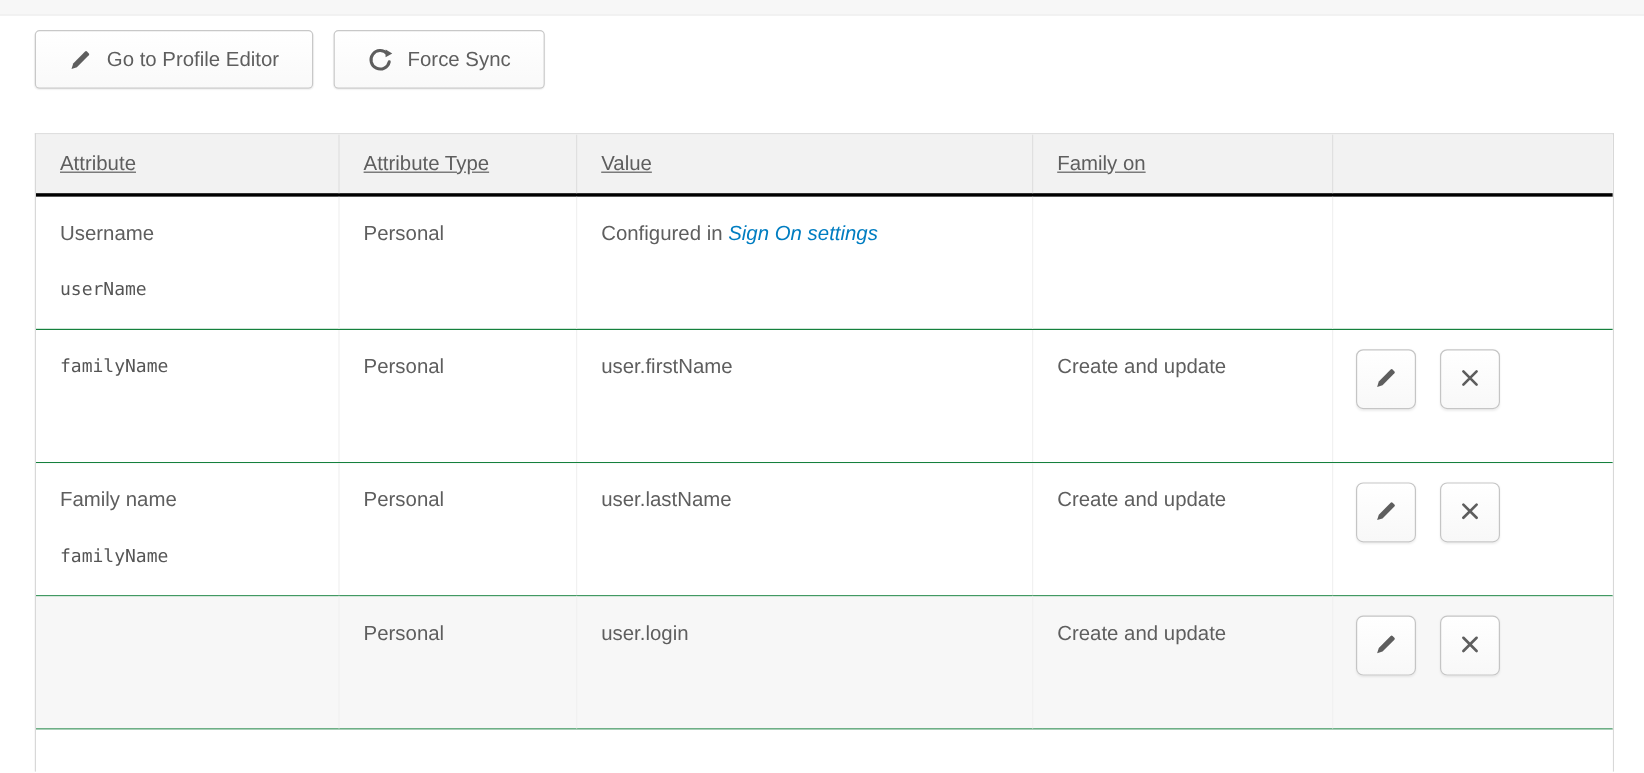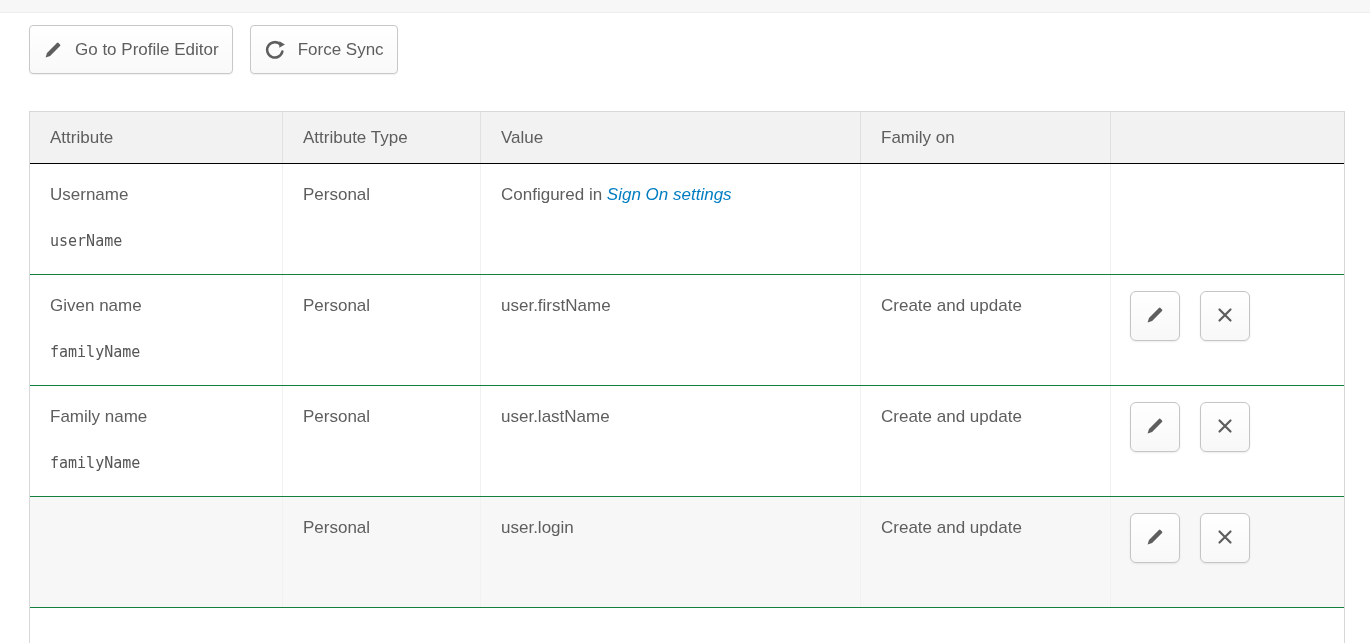--- a/index.html
+++ b/index.html
@@ -19,21 +19,21 @@
   .toolbar {
     margin: 12px 0 0 29px;
     display: flex;
     gap: 17px;
   }
   .btn {
     display: inline-flex;
     align-items: center;
     gap: 12px;
     height: 49px;
-    padding: 0 13px;
+    padding: 0 27px;
     background: linear-gradient(#ffffff, #f9f9f9);
     border: 1px solid #c8c8c8;
     border-radius: 4px;
     box-shadow: 0 1px 1px rgba(0,0,0,.06);
     font-family: "Liberation Sans", sans-serif;
     font-size: 17px;
     color: #5e5e5e;
     cursor: pointer;
     white-space: nowrap;
   }
@@ -48,21 +48,22 @@
     background: #fff;
     overflow: hidden;
   }
   .t-head, .t-row {
     display: grid;
     grid-template-columns: 253px 198px 380px 250px 1fr;
   }
   .t-head {
     height: 52px;
     background: #f2f2f2;
-    border-bottom: 1px solid #000000;
+    border-bottom: 3px solid #000000;
+    text-decoration: underline;
   }
   .t-head .h-cell {
     display: flex;
     align-items: center;
     padding-left: 20px;
     font-size: 17px;
     color: #5e5e5e;
     border-right: 1px solid #e0e0e0;
   }
   .t-head .h-cell:last-child { border-right: none; }
@@ -151,21 +152,20 @@
       <div class="attr-name">userName</div>
     </div>
     <div class="t-cell">Personal</div>
     <div class="t-cell"><span>Configured in </span><a class="link">Sign On settings</a></div>
     <div class="t-cell"></div>
     <div class="t-cell actions-cell"></div>
   </div>
 
   <div class="t-row">
     <div class="t-cell">
-      <div class="attr-label">Given name</div>
       <div class="attr-name">familyName</div>
     </div>
     <div class="t-cell">Personal</div>
     <div class="t-cell">user.firstName</div>
     <div class="t-cell">Create and update</div>
     <div class="t-cell actions-cell">
       <button class="icon-btn">
         <span>
           <svg width="20" height="20" viewBox="0 0 20 20">
             <path d="M2.6 17.4 L4.0 12.9 L13.9 3.0 Q14.7 2.2 15.5 3.0 L17.0 4.5 Q17.8 5.3 17.0 6.1 L7.1 16.0 L2.6 17.4 Z" fill="#5e5e5e"></path>

